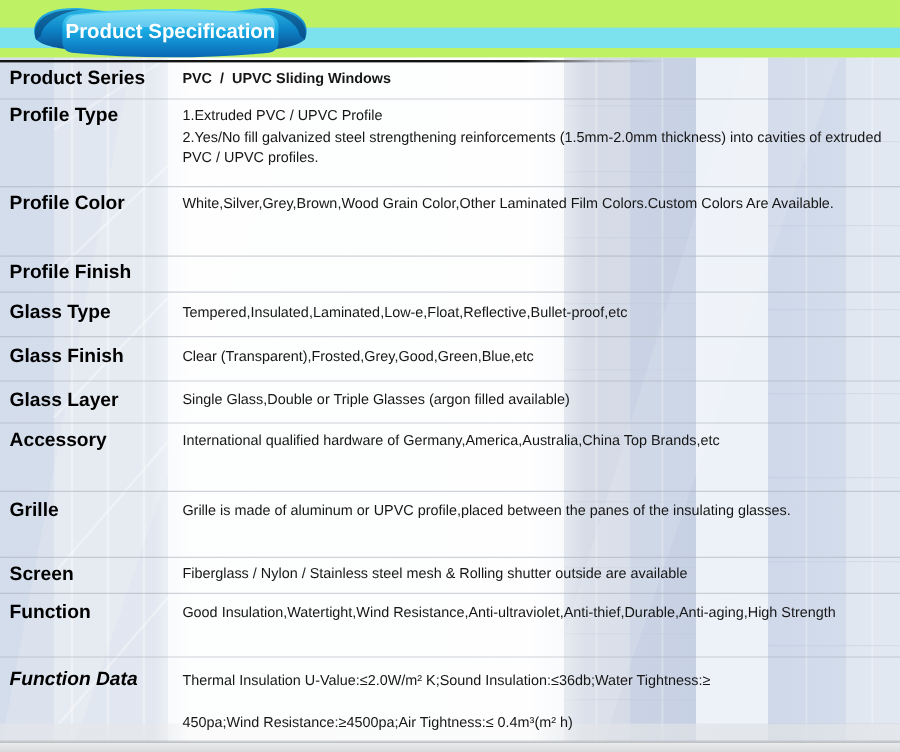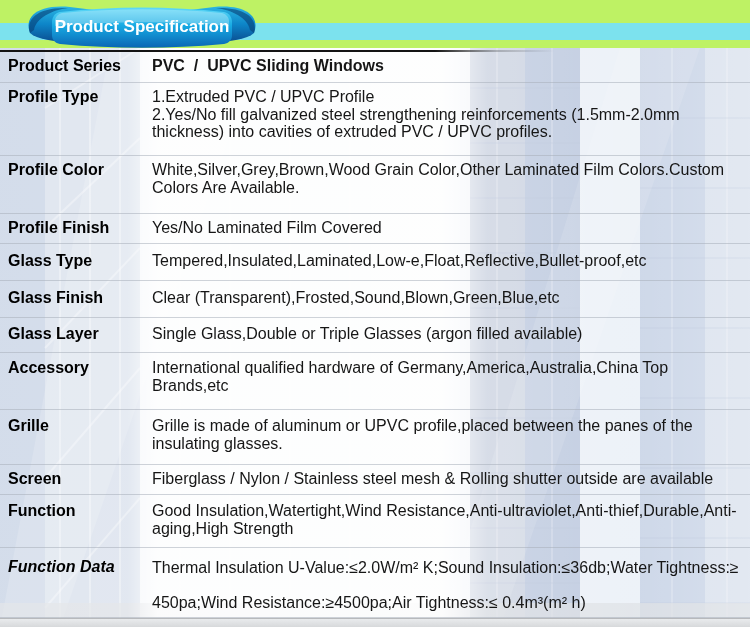--- a/index.html
+++ b/index.html
@@ -23,21 +23,21 @@
   #accent-strip{position:absolute;left:0;top:23px;width:750px;height:17px;background:#7ce2ee;}
   #banner{position:absolute;left:22px;top:0px;width:240px;height:50px;}
 
   
   #table-top-border{position:relative;z-index:3;width:750px;height:2px;
     background:linear-gradient(90deg,#141414 0%,#141414 58%,rgba(20,20,20,.25) 66%,rgba(20,20,20,0) 74%);}
   #spec-table{position:relative;z-index:3;width:750px;}
   .row{display:flex;box-sizing:border-box;border-bottom:1px solid rgba(168,174,186,.55);
        padding:5px 10px 0 8px;justify-content:space-between;}
   .lbl{flex:0 0 144px;width:144px;font-weight:bold;font-size:16px;line-height:17.5px;color:#000;}
-  .val{flex:1;font-size:16px;line-height:17.5px;color:#161616;white-space:pre-wrap;}
+  .val{flex:1;font-size:12px;line-height:17.5px;color:#161616;white-space:pre-wrap;}
   .one-line .val{white-space:pre;}
   .bold-val .val{font-weight:bold;}
   .r1{height:31px}.r2{height:73px}.r3{height:58px}.r4{height:30px}
   .r5{height:37px;padding-top:8px}.r6{height:37px;padding-top:8px}.r7{height:35px;padding-top:7px}
   .r8{height:57px;padding-top:6px}.r9{height:55px;padding-top:7px}.r10{height:30px}
   .r11{height:53px;padding-top:7px}
   .r12{height:70px;padding-top:2px}
   .r12 .val{line-height:35px;}
   .r12 .lbl{padding-top:8px;font-style:italic;}
 
@@ -159,31 +159,30 @@
 2.Yes/No fill galvanized steel strengthening reinforcements (1.5mm-2.0mm thickness) into cavities of extruded PVC / UPVC profiles.</div>
     </div>
 
     <div class="row r3">
       <div class="lbl">Profile Color</div>
       <div class="val">White,Silver,Grey,Brown,Wood Grain Color,Other Laminated Film Colors.Custom Colors Are Available.</div>
     </div>
 
     <div class="row r4 one-line">
       <div class="lbl">Profile Finish</div>
-      <div class="val">Yes/No Laminated Film Covered</div>
     </div>
 
     <div class="row r5 one-line">
       <div class="lbl">Glass Type</div>
       <div class="val">Tempered,Insulated,Laminated,Low-e,Float,Reflective,Bullet-proof,etc</div>
     </div>
 
     <div class="row r6 one-line">
       <div class="lbl">Glass Finish</div>
-      <div class="val">Clear (Transparent),Frosted,Sound,Blown,Green,Blue,etc</div>
+      <div class="val">Clear (Transparent),Frosted,Grey,Good,Green,Blue,etc</div>
     </div>
 
     <div class="row r7 one-line">
       <div class="lbl">Glass Layer</div>
       <div class="val">Single Glass,Double or Triple Glasses (argon filled available)</div>
     </div>
 
     <div class="row r8">
       <div class="lbl">Accessory</div>
       <div class="val">International qualified hardware of Germany,America,Australia,China Top Brands,etc</div>

